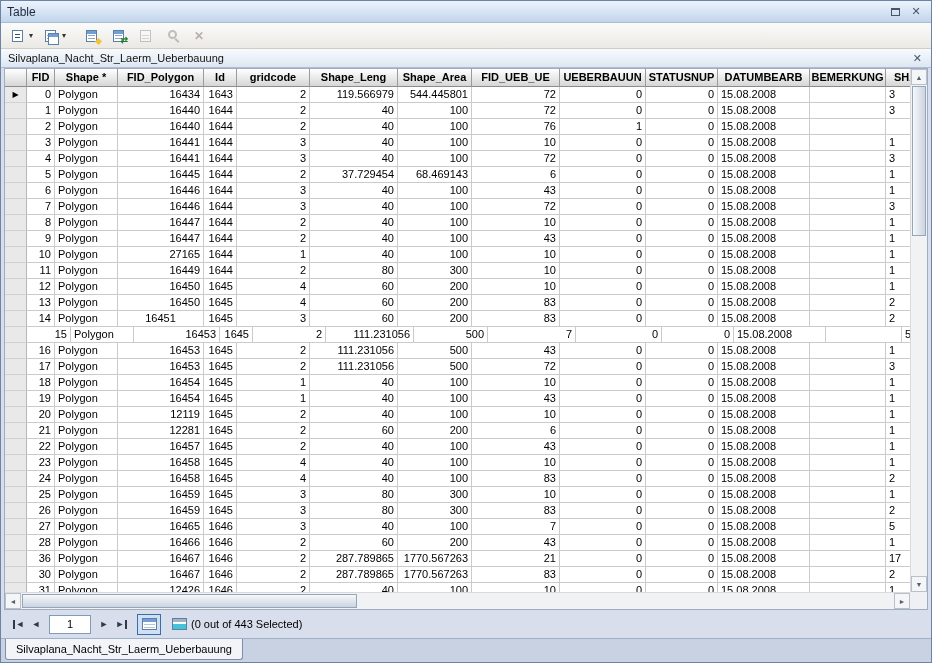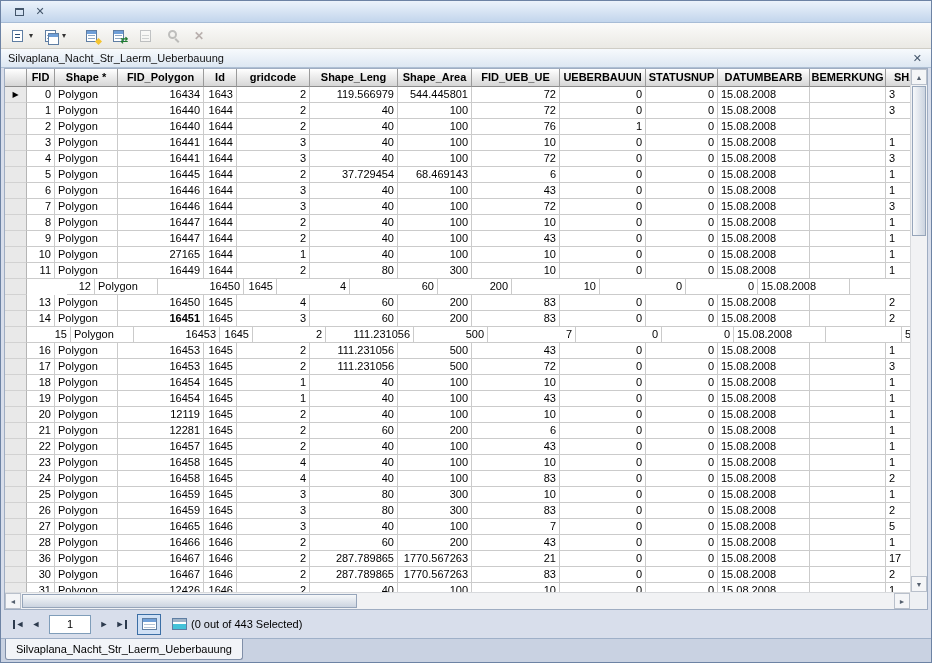--- a/index.html
+++ b/index.html
@@ -94,20 +94,21 @@
   .tabbar { position:absolute; left:0; top:637px; right:0; bottom:0; background:#c9d2e2; border-top:1px solid #9fb0c8; }
   .btab { position:absolute; left:4px; top:0; height:21px; line-height:20px; padding:0 10px;
     background:#f2f4f8; border:1px solid #808fa8; border-top:none; border-radius:0 0 3px 3px; font-size:11px; color:#000; }
 </style>
 </head>
 <body>
 
 <div class="window">
 
   <div class="titlebar">
+    <span class="title">Table</span>
     <span class="win-btn">
         <span class="restore-glyph"></span>
       </span>
     <span class="win-btn">✕</span>
   </div>
 
   <div class="toolbar">
     <div class="tb-btn">
       <span class="ic">
           <span class="sheet menu"></span>
@@ -362,21 +363,21 @@
             <div class="tcell" style="width: 74px; text-align: right;">300</div>
             <div class="tcell" style="width: 88px; text-align: right;">10</div>
             <div class="tcell" style="width: 86px; text-align: right;">0</div>
             <div class="tcell" style="width: 72px; text-align: right;">0</div>
             <div class="tcell" style="width: 92px; text-align: left;">15.08.2008</div>
             <div class="tcell" style="width: 76px; text-align: left;"></div>
             <div class="tcell" style="width: 40px; text-align: left;">1</div>
           </div>
           <div class="trow">
             <div class="selcell"></div>
-            <div class="tcell" style="width: 28px; text-align: right; margin-left: 40px;">12</div>
+            <div class="tcell" style="width: 28px; text-align: right;">12</div>
             <div class="tcell" style="width: 63px; text-align: left;">Polygon</div>
             <div class="tcell" style="width: 86px; text-align: right;">16450</div>
             <div class="tcell" style="width: 33px; text-align: right;">1645</div>
             <div class="tcell" style="width: 73px; text-align: right;">4</div>
             <div class="tcell" style="width: 88px; text-align: right;">60</div>
             <div class="tcell" style="width: 74px; text-align: right;">200</div>
             <div class="tcell" style="width: 88px; text-align: right;">10</div>
             <div class="tcell" style="width: 86px; text-align: right;">0</div>
             <div class="tcell" style="width: 72px; text-align: right;">0</div>
             <div class="tcell" style="width: 92px; text-align: left;">15.08.2008</div>
@@ -396,21 +397,21 @@
             <div class="tcell" style="width: 86px; text-align: right;">0</div>
             <div class="tcell" style="width: 72px; text-align: right;">0</div>
             <div class="tcell" style="width: 92px; text-align: left;">15.08.2008</div>
             <div class="tcell" style="width: 76px; text-align: left;"></div>
             <div class="tcell" style="width: 40px; text-align: left;">2</div>
           </div>
           <div class="trow">
             <div class="selcell"></div>
             <div class="tcell" style="width: 28px; text-align: right;">14</div>
             <div class="tcell" style="width: 63px; text-align: left;">Polygon</div>
-            <div class="tcell" style="width: 86px; text-align: right; font-weight: bold;">16451</div>
+            <div class="tcell" style="width: 86px; text-align: center;">16451</div>
             <div class="tcell" style="width: 33px; text-align: right;">1645</div>
             <div class="tcell" style="width: 73px; text-align: right;">3</div>
             <div class="tcell" style="width: 88px; text-align: right;">60</div>
             <div class="tcell" style="width: 74px; text-align: right;">200</div>
             <div class="tcell" style="width: 88px; text-align: right;">83</div>
             <div class="tcell" style="width: 86px; text-align: right;">0</div>
             <div class="tcell" style="width: 72px; text-align: right;">0</div>
             <div class="tcell" style="width: 92px; text-align: left;">15.08.2008</div>
             <div class="tcell" style="width: 76px; text-align: left;"></div>
             <div class="tcell" style="width: 40px; text-align: left;">2</div>

